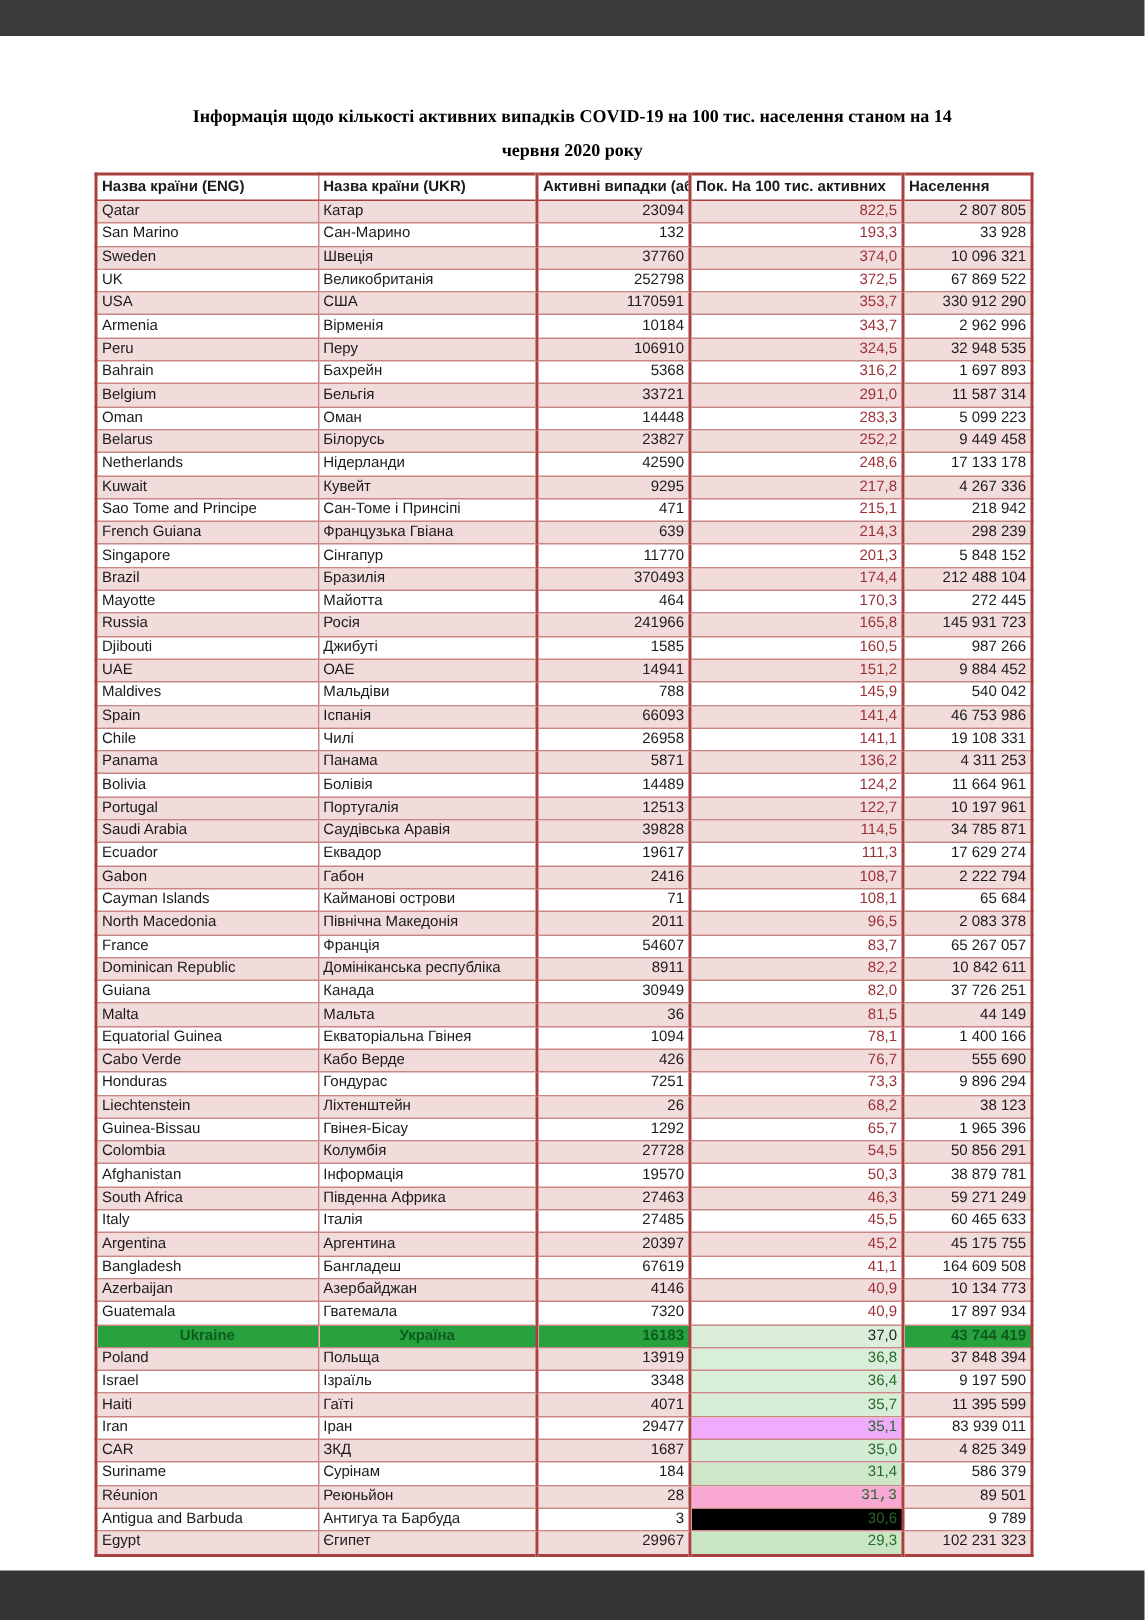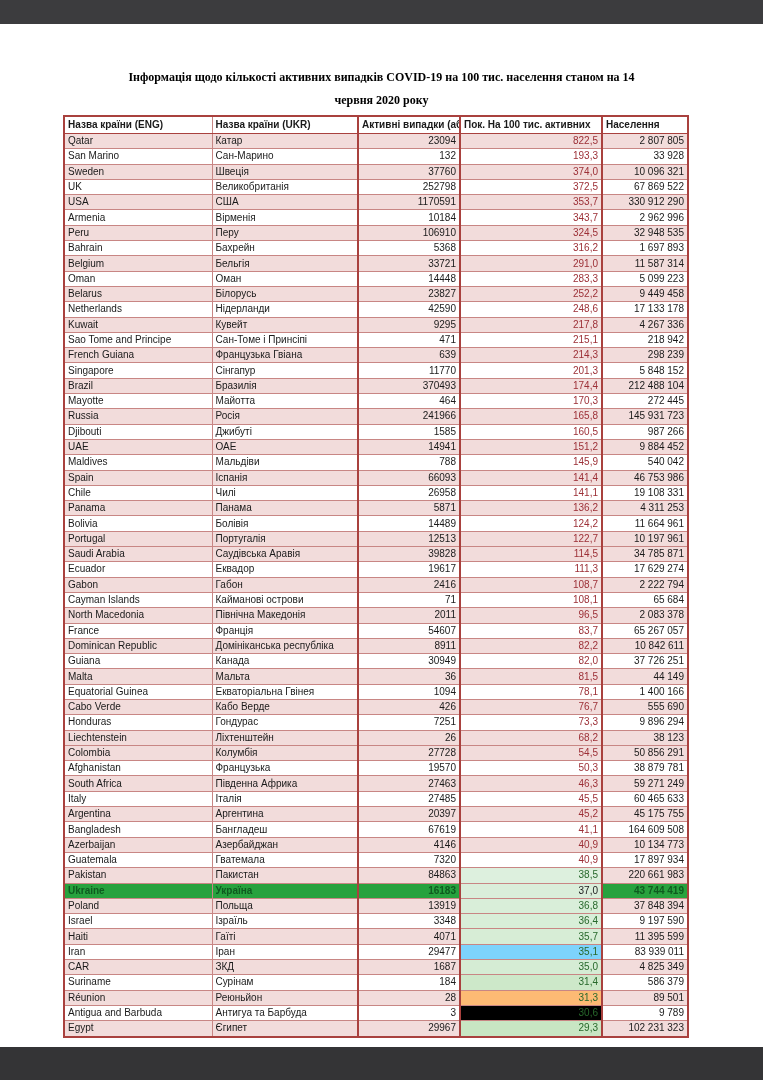--- a/index.html
+++ b/index.html
@@ -34,21 +34,21 @@
     border-bottom:1px solid #a9413e;
   }
   .covid td.num{text-align:right;}
   .covid td.c3,.covid th.c3{border-left:2px solid #a9413e;}
   .covid td.c4,.covid th.c4{border-left:2px solid #a9413e;}
   .covid td.c5,.covid th.c5{border-left:2px solid #a9413e;}
   tr.odd td{background:#f2dcdb;}
   tr.even td{background:#ffffff;}
   td.ind-red{background:#f6c2c9;color:#9c2f36;margin-top:16px;}
   td.ind-green{color:#27682b;}
-  tr.hl td{background:#27a23e;color:#0e5b1f;font-weight:bold;}
+  tr.hl td{background:#27a23e;color:#0e5b1f;font-weight:bold;text-align:center;}
   tr.hl td.ind-green{color:#1c1c1c;font-weight:normal;}
 </style>
 </head>
 <body>
 
 <div class="chrome-bar top"></div>
 <div class="chrome-bar bottom"></div>
 
 <div class="doc-title">
   <span>Інформація щодо кількості активних випадків COVID-19 на 100 тис.  населення станом на 14</span><br>
@@ -346,30 +346,37 @@
         <td class="c4 num ind-red">73,3</td>
         <td class="c5 num">9 896 294</td>
       </tr>
       <tr class="odd">
         <td class="c1">Liechtenstein</td>
         <td class="c2">Ліхтенштейн</td>
         <td class="c3 num">26</td>
         <td class="c4 num ind-red">68,2</td>
         <td class="c5 num">38 123</td>
       </tr>
+      <tr class="even">
+        <td class="c1">Guinea-Bissau</td>
+        <td class="c2">Гвінея-Бісау</td>
+        <td class="c3 num">1292</td>
+        <td class="c4 num ind-red">65,7</td>
+        <td class="c5 num">1 965 396</td>
+      </tr>
       <tr class="odd">
         <td class="c1">Colombia</td>
         <td class="c2">Колумбія</td>
         <td class="c3 num">27728</td>
         <td class="c4 num ind-red">54,5</td>
         <td class="c5 num">50 856 291</td>
       </tr>
       <tr class="even">
         <td class="c1">Afghanistan</td>
-        <td class="c2">Французька</td>
+        <td class="c2">Інформація</td>
         <td class="c3 num">19570</td>
         <td class="c4 num ind-red">50,3</td>
         <td class="c5 num">38 879 781</td>
       </tr>
       <tr class="odd">
         <td class="c1">South Africa</td>
         <td class="c2">Південна Африка</td>
         <td class="c3 num">27463</td>
         <td class="c4 num ind-red">46,3</td>
         <td class="c5 num">59 271 249</td>
@@ -401,27 +408,20 @@
         <td class="c3 num">4146</td>
         <td class="c4 num ind-red">40,9</td>
         <td class="c5 num">10 134 773</td>
       </tr>
       <tr class="even">
         <td class="c1">Guatemala</td>
         <td class="c2">Гватемала</td>
         <td class="c3 num">7320</td>
         <td class="c4 num ind-red">40,9</td>
         <td class="c5 num">17 897 934</td>
-      </tr>
-      <tr class="odd">
-        <td class="c1">Pakistan</td>
-        <td class="c2">Пакистан</td>
-        <td class="c3 num">84863</td>
-        <td class="c4 num ind-green" style="background: rgb(221, 240, 222);">38,5</td>
-        <td class="c5 num">220 661 983</td>
       </tr>
       <tr class="hl">
         <td class="c1">Ukraine</td>
         <td class="c2">Україна</td>
         <td class="c3 num">16183</td>
         <td class="c4 num ind-green" style="background: rgb(218, 238, 218); margin-top: 32px;">37,0</td>
         <td class="c5 num">43 744 419</td>
       </tr>
       <tr class="odd">
         <td class="c1">Poland</td>
@@ -441,42 +441,42 @@
         <td class="c1">Haiti</td>
         <td class="c2">Гаїті</td>
         <td class="c3 num">4071</td>
         <td class="c4 num ind-green" style="background: rgb(215, 237, 214);">35,7</td>
         <td class="c5 num">11 395 599</td>
       </tr>
       <tr class="even">
         <td class="c1">Iran</td>
         <td class="c2">Іран</td>
         <td class="c3 num">29477</td>
-        <td class="c4 num ind-green" style="background: #7dd3fc; margin-top: 10px;">35,1</td>
+        <td class="c4 num ind-green" style="background: #f0abfc; margin-top: 10px;">35,1</td>
         <td class="c5 num">83 939 011</td>
       </tr>
       <tr class="odd">
         <td class="c1">CAR</td>
         <td class="c2">ЗКД</td>
         <td class="c3 num">1687</td>
         <td class="c4 num ind-green" style="background: rgb(213, 236, 212);">35,0</td>
         <td class="c5 num">4 825 349</td>
       </tr>
       <tr class="even">
         <td class="c1">Suriname</td>
         <td class="c2">Сурінам</td>
         <td class="c3 num">184</td>
         <td class="c4 num ind-green" style="background: rgb(205, 232, 201);">31,4</td>
         <td class="c5 num">586 379</td>
       </tr>
       <tr class="odd">
         <td class="c1">Réunion</td>
         <td class="c2">Реюньйон</td>
         <td class="c3 num">28</td>
-        <td class="c4 num ind-green" style="background: #fdba74;">31,3</td>
+        <td class="c4 num ind-green" style="background: #f9a8d4; font-family: Liberation Mono, monospace;">31,3</td>
         <td class="c5 num">89 501</td>
       </tr>
       <tr class="even">
         <td class="c1">Antigua and Barbuda</td>
         <td class="c2">Антигуа та Барбуда</td>
         <td class="c3 num">3</td>
         <td class="c4 num ind-green" style="background: #000000; padding-left: 28px;">30,6</td>
         <td class="c5 num">9 789</td>
       </tr>
       <tr class="odd">

